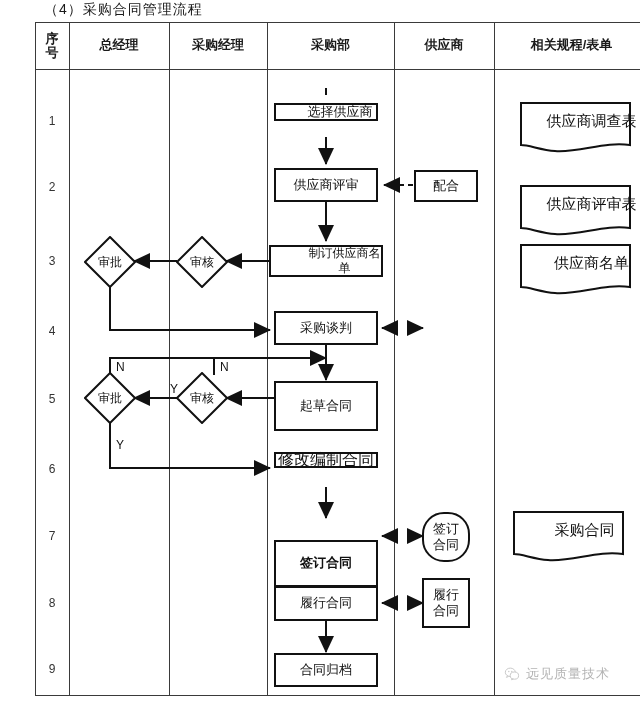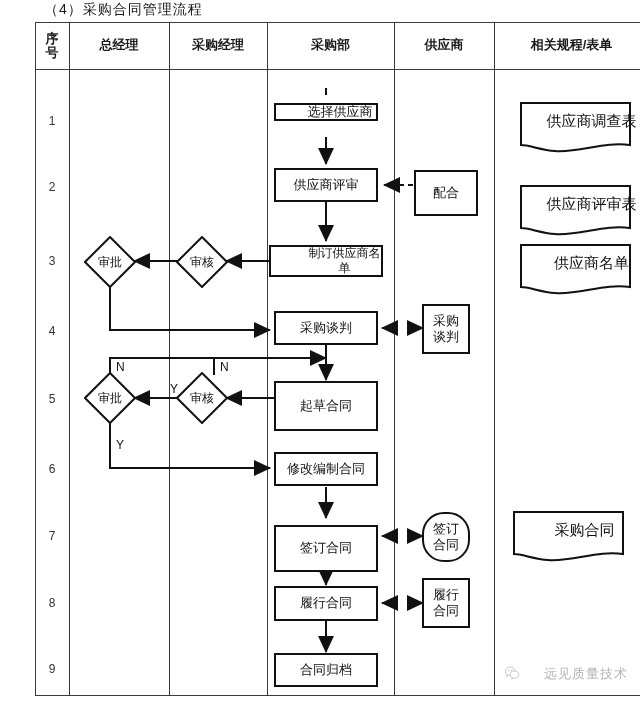--- a/index.html
+++ b/index.html
@@ -27,21 +27,21 @@
   .dia .lbl{position:absolute;left:0;top:0;width:100%;height:100%;
             display:flex;align-items:center;justify-content:center;font-size:12px;color:#111;}
   .doc{position:absolute;z-index:5;}
   .doc .lbl{position:absolute;left:16px;top:0;width:100%;display:flex;align-items:center;
             justify-content:center;font-size:15px;color:#111;}
 
   svg.conn{position:absolute;left:0;top:0;width:640px;height:708px;overflow:visible;z-index:2;}
 
   .yn{position:absolute;font-size:12px;color:#111;z-index:6;}
 
-  #wm{position:absolute;display:flex;gap:24px;opacity:.45;}
+  #wm{position:absolute;display:flex;align-items:center;gap:6px;opacity:.45;}
   #wm .wmtxt{font-size:13px;color:#555;letter-spacing:1px;}
 </style>
 </head>
 <body>
 
 <div id="root">
 
   <div id="title">（4）采购合同管理流程</div>
 
   <div id="grid">
@@ -123,30 +123,26 @@
       <path d="M373,603 L360,603" marker-end="url(#ah)"></path>
       <path d="M388,603 L401,603" marker-end="url(#ah)"></path>
     </g>
   </svg>
 
   <div class="box" style="left:252px;top:103px;width:104px;height:18px;padding-left:28px;">选择供应商</div>
   <div class="box" style="left:252px;top:168px;width:104px;height:34px;">供应商评审</div>
   <div class="box" style="left:247px;top:245px;width:114px;height:32px;font-size:12px;padding-left:37px;">制订供应商名单</div>
   <div class="box" style="left:252px;top:311px;width:104px;height:34px;">采购谈判</div>
   <div class="box" style="left:252px;top:381px;width:104px;height:50px;">起草合同</div>
-  <div class="box" style="left:252px;top:452px;width:104px;height:34px;font-size:13px;">修改编制合同</div>
-  <div class="box" style="left:252px;top:525px;width:104px;height:47px;">签订合同</div>
+  <div class="box" style="left:252px;top:452px;width:104px;height:16px;font-size:16px;">修改编制合同</div>
+  <div class="box" style="left:252px;top:540px;width:104px;height:47px;font-weight:bold;">签订合同</div>
   <div class="box" style="left:252px;top:586px;width:104px;height:35px;">履行合同</div>
   <div class="box" style="left:252px;top:653px;width:104px;height:34px;">合同归档</div>
 
-  <div class="box" style="left:392px;top:170px;width:64px;height:46px;">配合</div>
-  <div class="box" style="left:400px;top:304px;width:48px;height:50px;flex-direction:column;">
-    <span>采购</span>
-    <span>谈判</span>
-  </div>
+  <div class="box" style="left:392px;top:170px;width:64px;height:32px;">配合</div>
   <div class="box" style="left:400px;top:512px;width:48px;height:50px;flex-direction:column;border-radius:22px;">
     <span>签订</span>
     <span>合同</span>
   </div>
   <div class="box" style="left:400px;top:578px;width:48px;height:50px;flex-direction:column;">
     <span>履行</span>
     <span>合同</span>
   </div>
 
   <div class="dia" style="left:62px;top:236px;width:52px;height:52px;">

